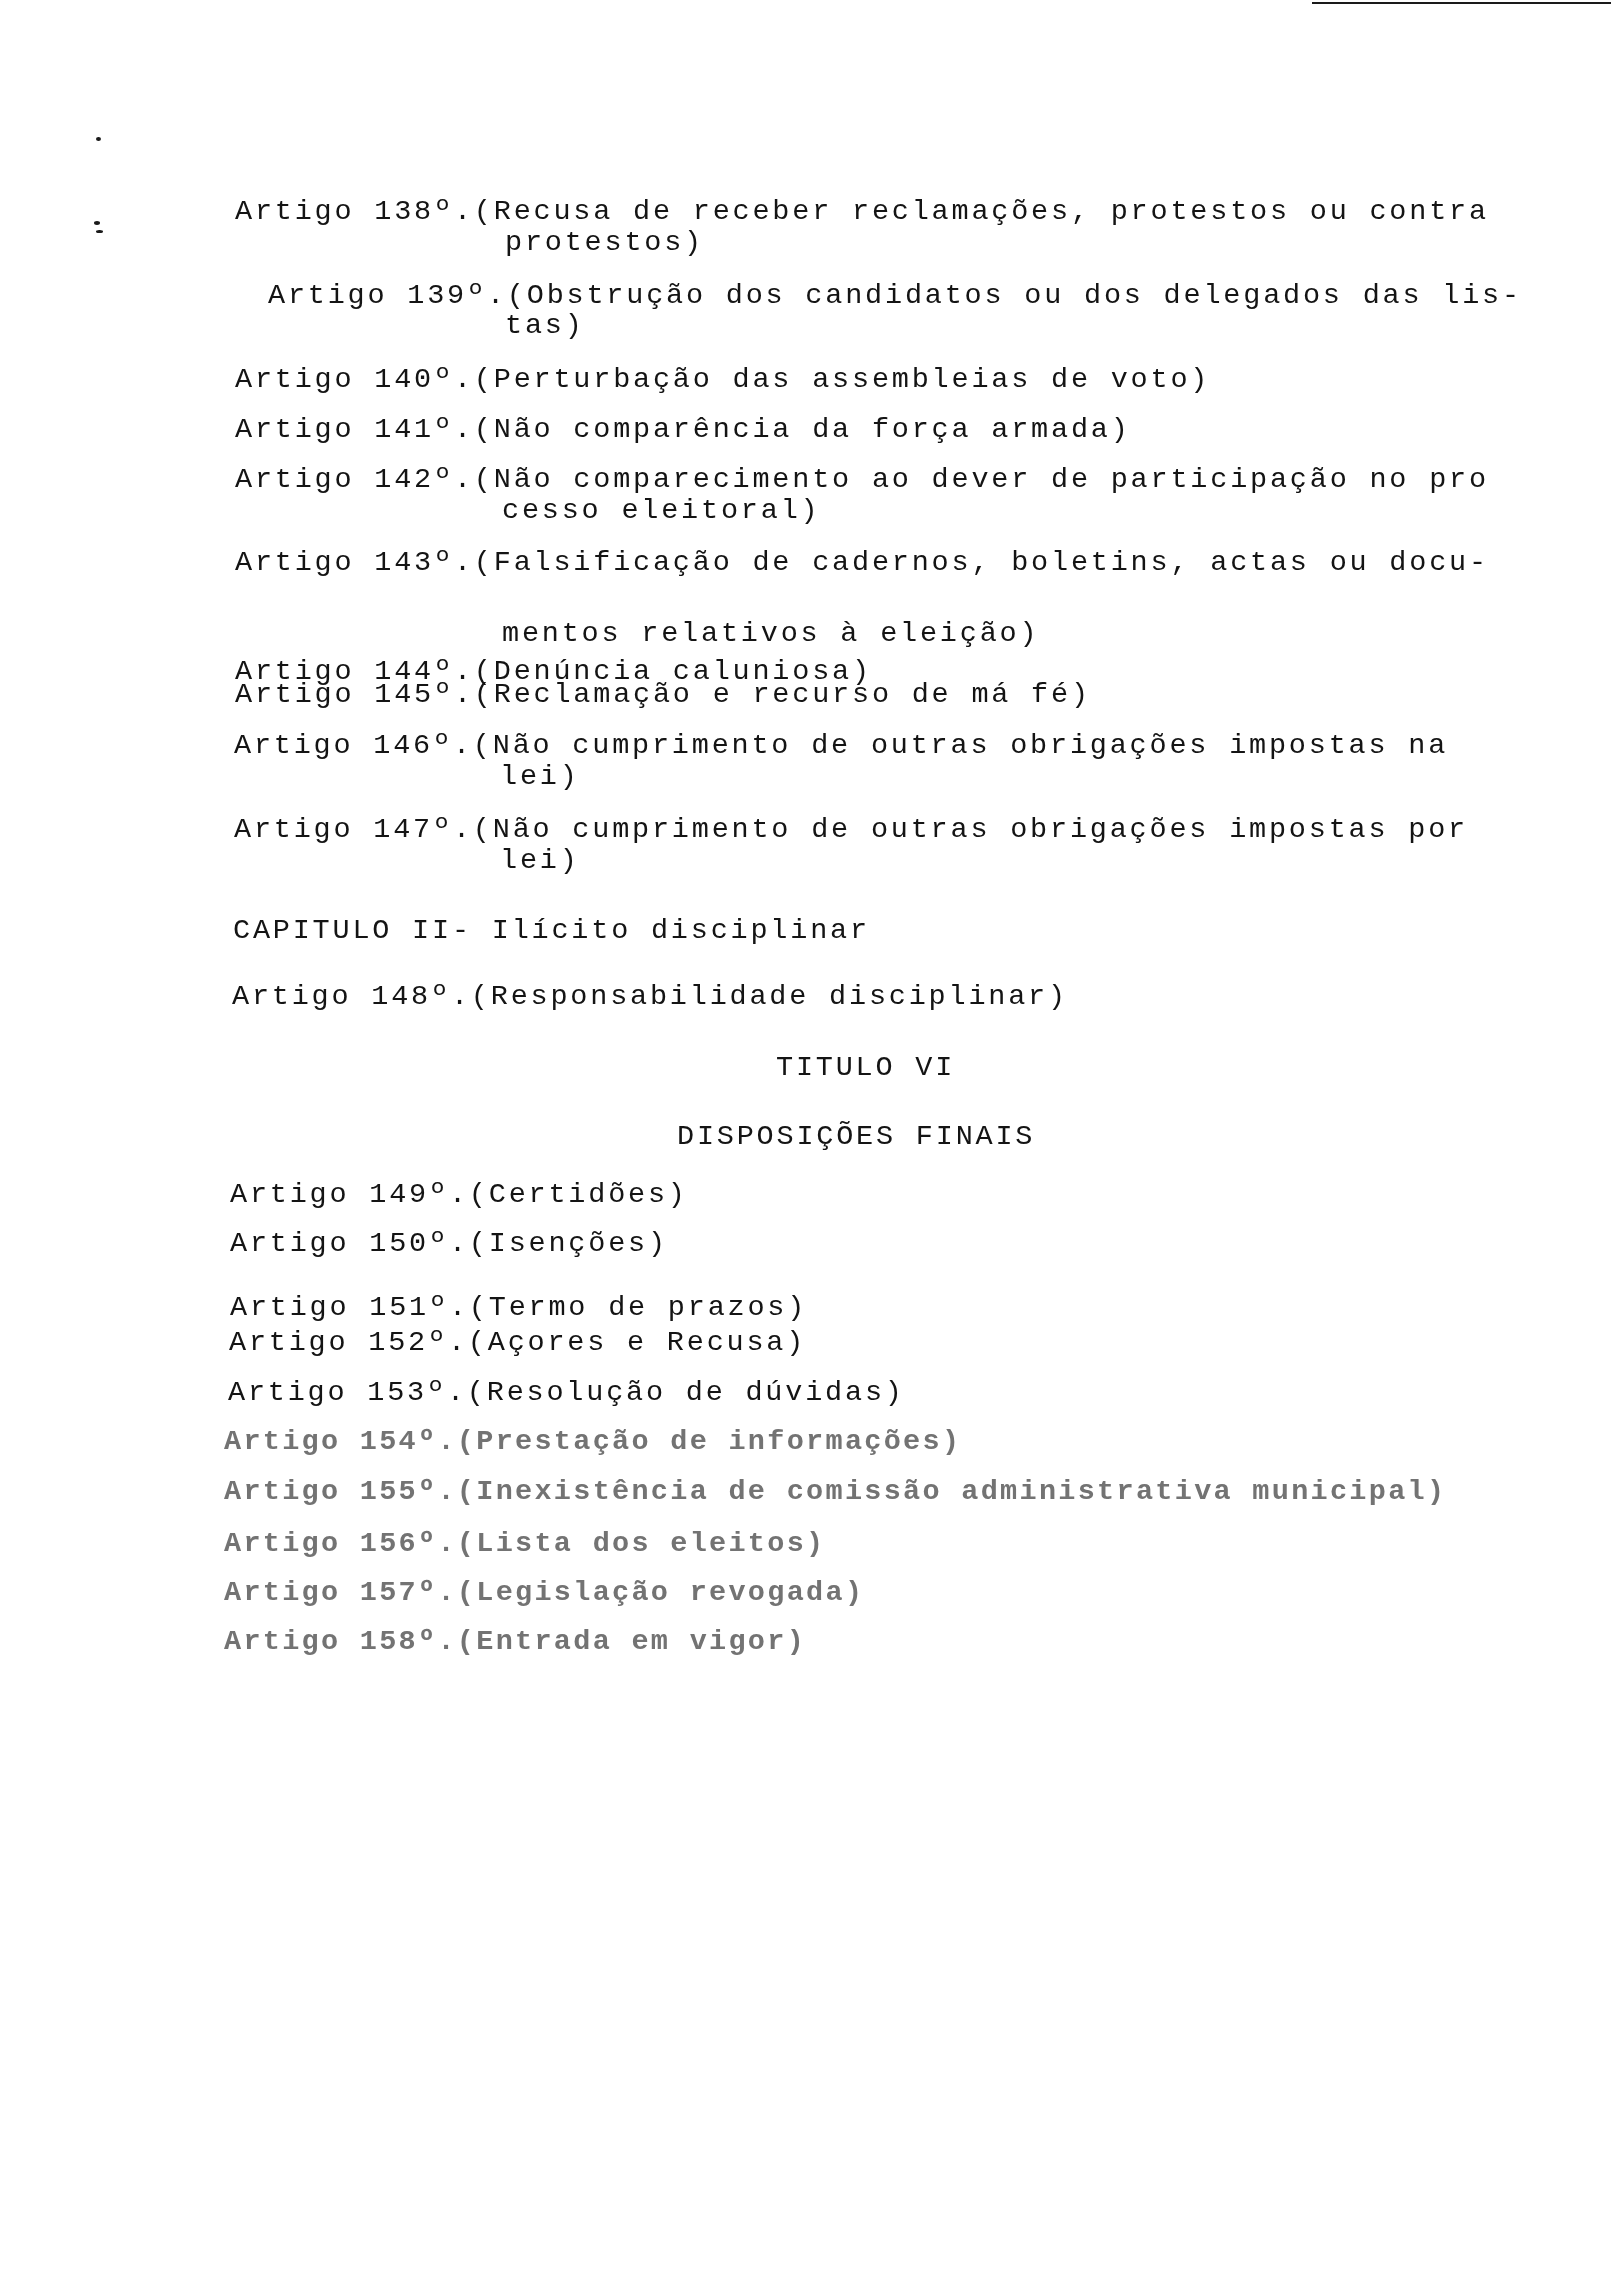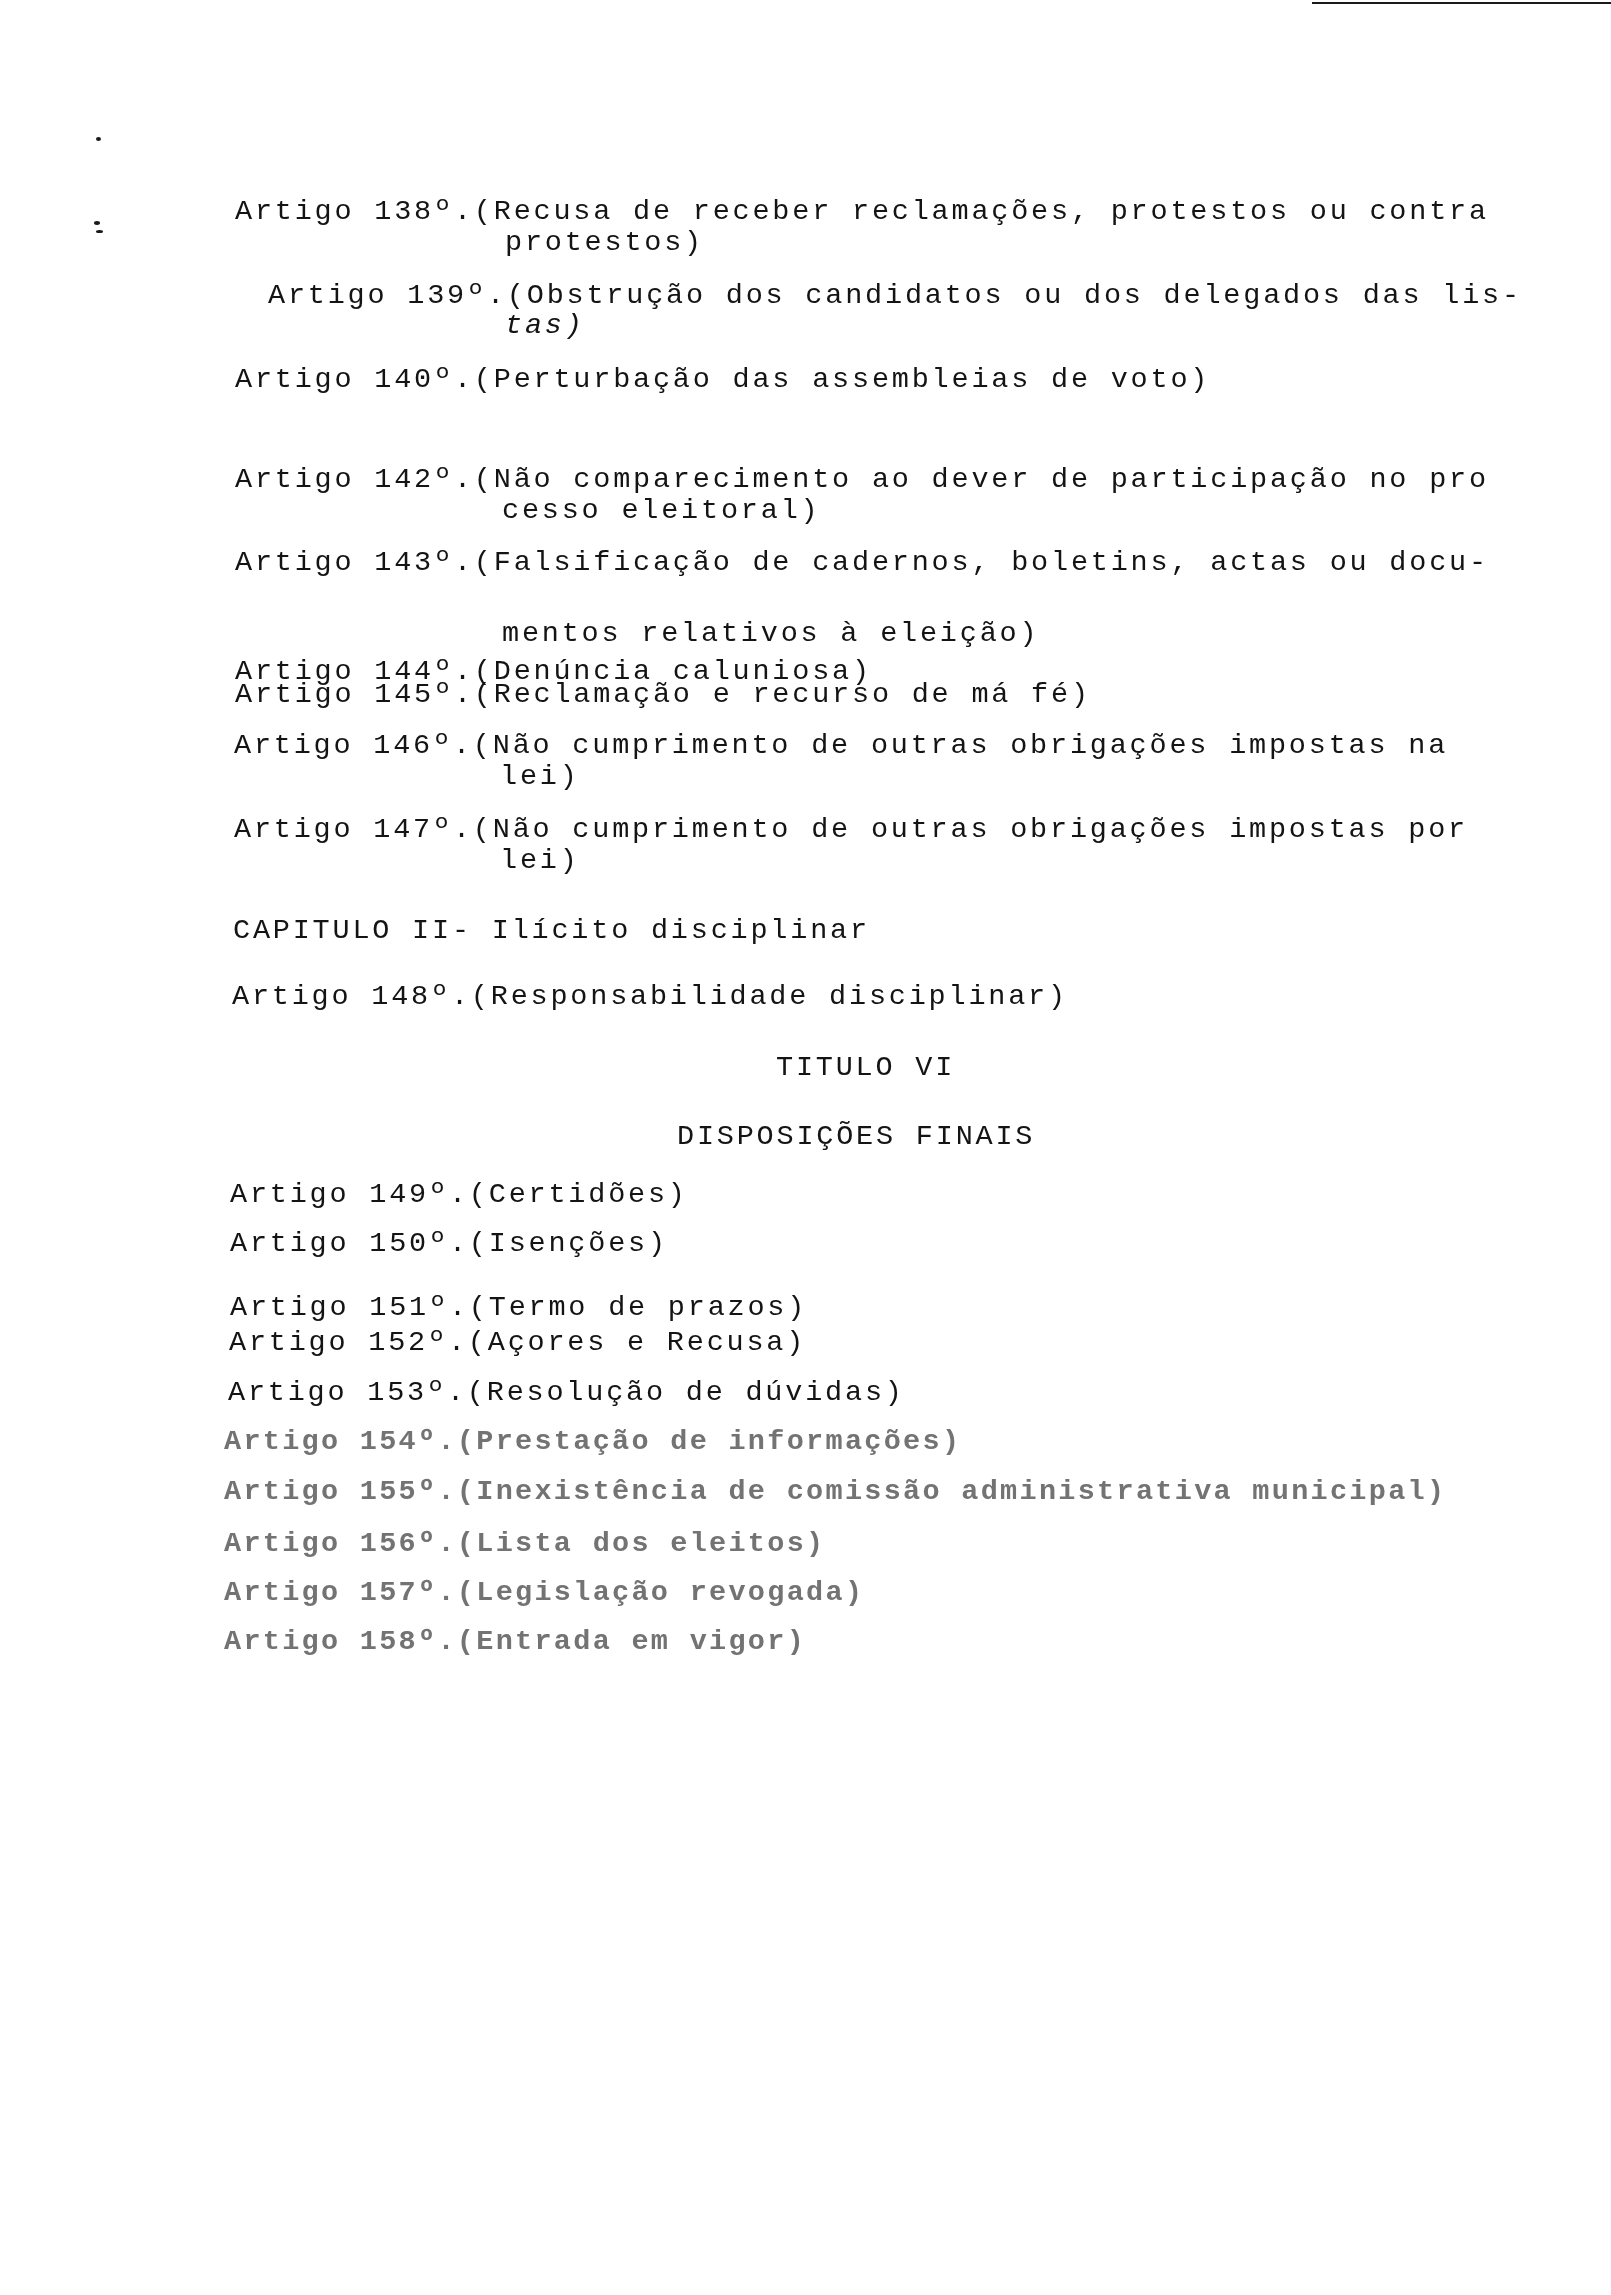--- a/index.html
+++ b/index.html
@@ -26,24 +26,25 @@
 
   <div class="top-rule"></div>
   <div class="speck" style="left:96px;top:137px;width:4.9px;height:3.9px;"></div>
   <div class="speck" style="left:94px;top:221px;width:5.9px;height:3.9px;"></div>
   <div class="speck" style="left:96px;top:230px;width:6.9px;height:3.4px;"></div>
 
   <div class="line" style="left:235px;top:198px;">Artigo 138º.(Recusa de receber reclamações, protestos ou contra</div>
   <div class="line" style="left:505px;top:229px;">protestos)</div>
 
   <div class="line" style="left:235px;top:282px;margin-left:33px;">Artigo 139º.(Obstrução dos candidatos ou dos delegados das lis-</div>
-  <div class="line" style="left:505px;top:312px;font-style:italic;">tas)</div>
+  <div class="line" style="left:505px;top:312px;">tas)</div>
 
   <div class="line" style="left:235px;top:366px;">Artigo 140º.(Perturbação das assembleias de voto)</div>
 
+  <div class="line" style="left:235px;top:416px;">Artigo 141º.(Não comparência da força armada)</div>
 
   <div class="line" style="left:235px;top:466px;">Artigo 142º.(Não comparecimento ao dever de participação no pro</div>
   <div class="line" style="left:502px;top:497px;">cesso eleitoral)</div>
 
   <div class="line" style="left:235px;top:549px;">Artigo 143º.(Falsificação de cadernos, boletins, actas ou docu-</div>
   <div class="line" style="left:502px;top:580px;margin-top:40px;">mentos relativos à eleição)</div>
 
   <div class="line" style="left:235px;top:630px;margin-top:28px;">Artigo 144º.(Denúncia caluniosa)</div>
 
   <div class="line" style="left:235px;top:681px;">Artigo 145º.(Reclamação e recurso de má fé)</div>

